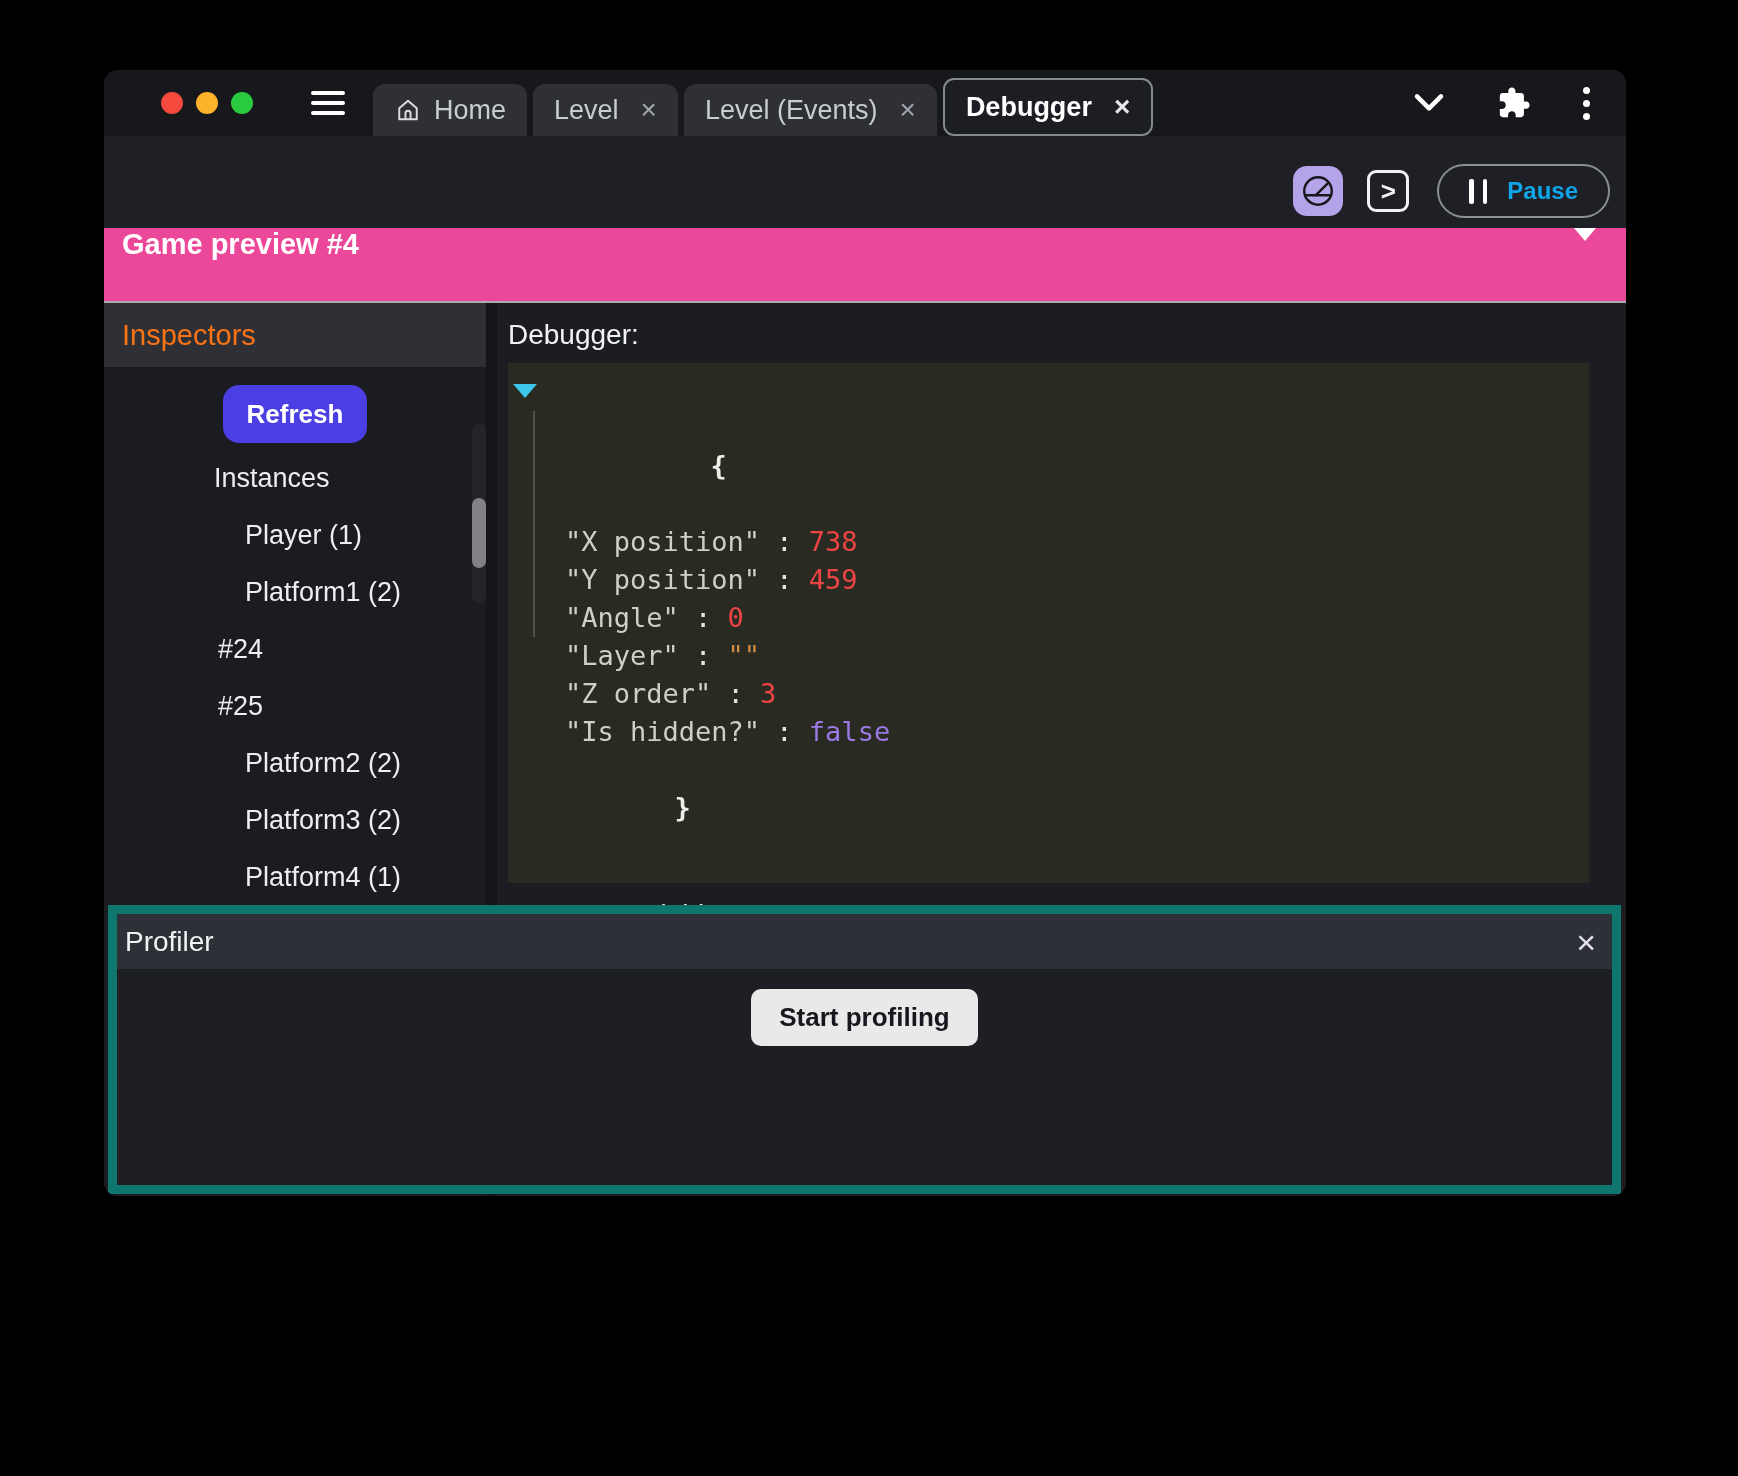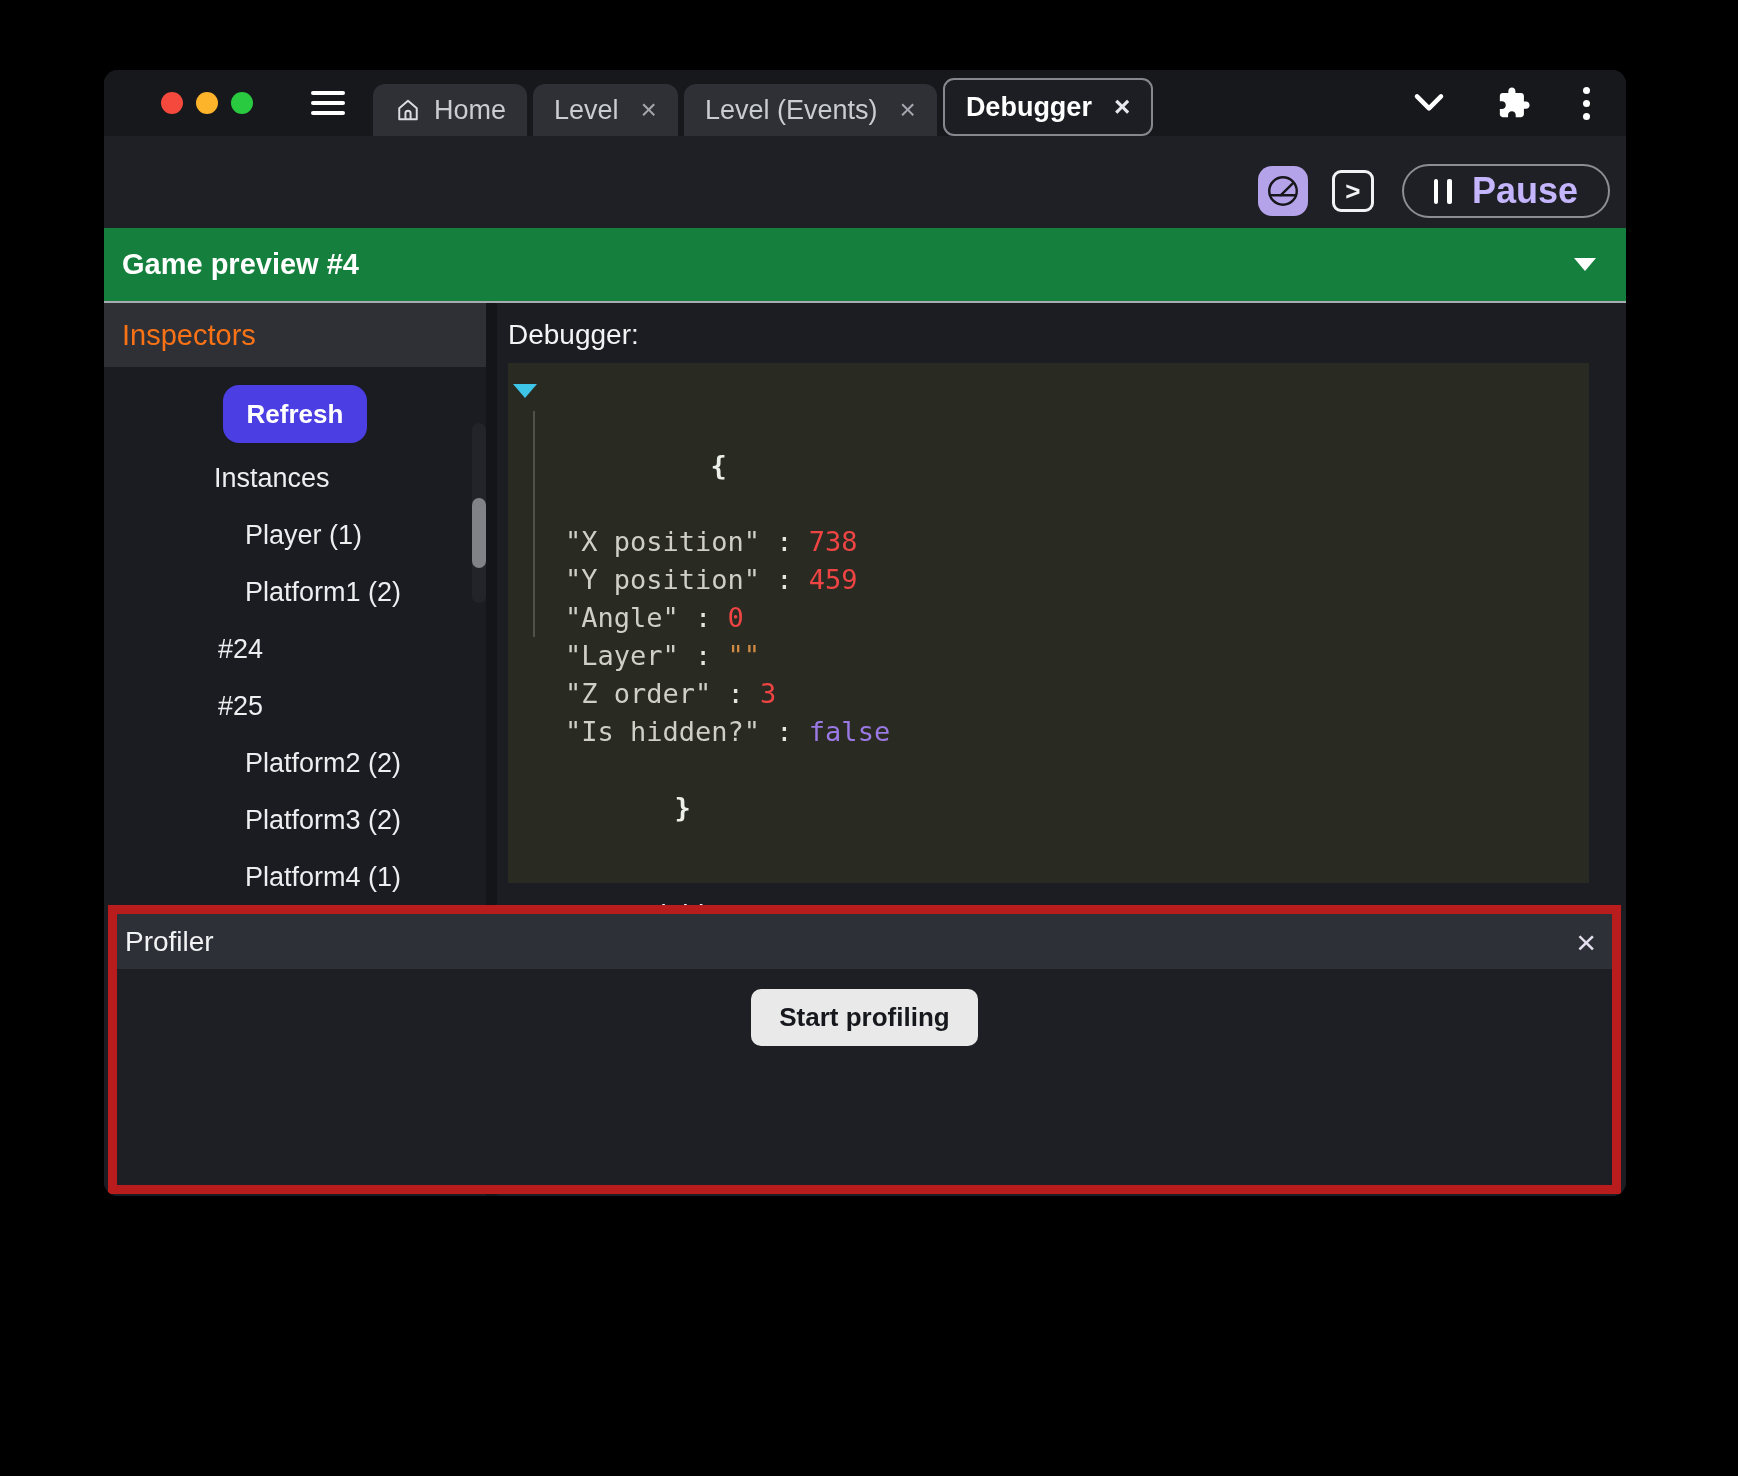--- a/index.html
+++ b/index.html
@@ -32,24 +32,24 @@
   .gauge-btn{width:50px;height:50px;border-radius:14px;background:#b5a3ea;display:flex;
              align-items:center;justify-content:center;cursor:pointer;}
   .term-btn{width:42px;height:42px;border:3.5px solid #f2f2f4;border-radius:9px;color:#f2f2f4;
             display:flex;align-items:center;justify-content:center;font-size:26px;font-weight:700;
             box-sizing:border-box;cursor:pointer;margin-left:6px;}
   .pause-btn{height:54px;min-width:172px;border:2.5px solid #8b8e95;border-radius:28px;
              background:transparent;display:flex;align-items:center;justify-content:center;gap:20px;
              padding:0 30px;cursor:pointer;margin-left:10px;box-sizing:border-box;}
   .pause-bars{display:flex;gap:9px;}
   .pause-bars i{width:4.5px;height:25px;background:#fff;border-radius:2px;display:block;}
-  .pause-btn span{color:#c4b5fd;font-size:36px;font-weight:700;}
-  
-  .preview-row{position:absolute;left:0;top:158px;width:100%;height:73px;background:#15803d;
-               border-bottom:2px solid #a9abb0;display:flex;align-items:center;box-sizing:content-box;
+  .pause-btn span{color:#0ea5e9;font-size:24px;font-weight:700;}
+  
+  .preview-row{position:absolute;left:0;top:158px;width:100%;height:73px;background:#ec4899;
+               border-bottom:2px solid #a9abb0;display:flex;box-sizing:content-box;
                cursor:pointer;}
   .pv-label{margin-left:18px;color:#fff;font-size:29px;font-weight:700;}
   .dd-triangle{margin-left:auto;margin-right:30px;width:0;height:0;border-left:11px solid transparent;
                border-right:11px solid transparent;border-top:13px solid #fff;}
   
   .content{position:absolute;left:0;top:233px;width:100%;bottom:0;display:flex;}
   .sidebar{width:382px;background:#1b1c21;position:relative;flex:none;}
   .side-header{height:64px;background:#2e3036;display:flex;align-items:center;}
   .side-header span{margin-left:18px;color:#f97316;font-size:29px;}
   .refresh-wrap{display:flex;justify-content:center;margin-top:18px;}
@@ -86,21 +86,21 @@
   .tri-right{position:absolute;left:9px;width:0;height:0;border-top:11px solid transparent;
              border-bottom:11px solid transparent;border-left:15px solid #9b7ce0;}
   .vars-box .jbrace{margin-left:37px;font-family:"DejaVu Sans Mono",monospace;font-size:27px;}
   .help-row{margin-top:57px;margin-left:26px;display:flex;align-items:center;gap:20px;height:46px;}
   .help-circle{width:42px;height:42px;border:3px solid #eef0f2;border-radius:50%;display:flex;
                align-items:center;justify-content:center;color:#eef0f2;font-size:26px;font-weight:700;
                box-sizing:border-box;cursor:pointer;}
   .help-label{color:#fff;font-size:26px;font-weight:700;}
   .flash-off{margin-left:18px;cursor:pointer;}
   
-  .profiler{position:absolute;left:4px;top:835px;width:1513px;height:289px;border:9px solid #b91c1c;
+  .profiler{position:absolute;left:4px;top:835px;width:1513px;height:289px;border:9px solid #0f766e;
             background:#1e1f24;box-sizing:border-box;z-index:5;}
   .prof-header{height:55px;background:#2e3037;display:flex;align-items:center;}
   .prof-header .ptitle{margin-left:8px;color:#f2f3f5;font-size:28px;font-weight:500;}
   .prof-close{margin-left:auto;margin-right:16px;color:#e4e0f0;font-size:34px;line-height:1;cursor:pointer;}
   .prof-body{display:flex;flex-direction:column;align-items:center;}
   .start-btn{margin-top:20px;height:57px;background:#e9e9e9;border:none;border-radius:10px;
              padding:0 28px;font-size:26px;font-weight:700;color:#16181d;font-family:inherit;cursor:pointer;}
   .prof-desc{margin-top:45px;color:#a2a5ac;font-size:28px;}
 </style>
 </head>

